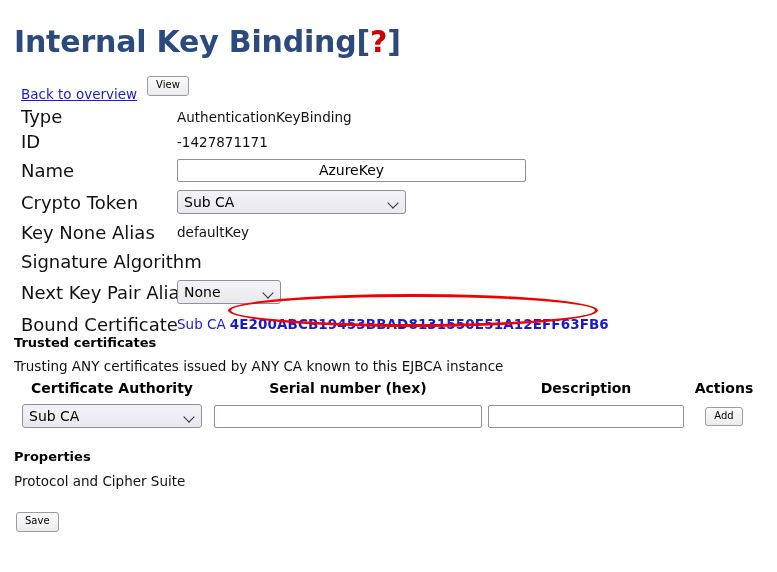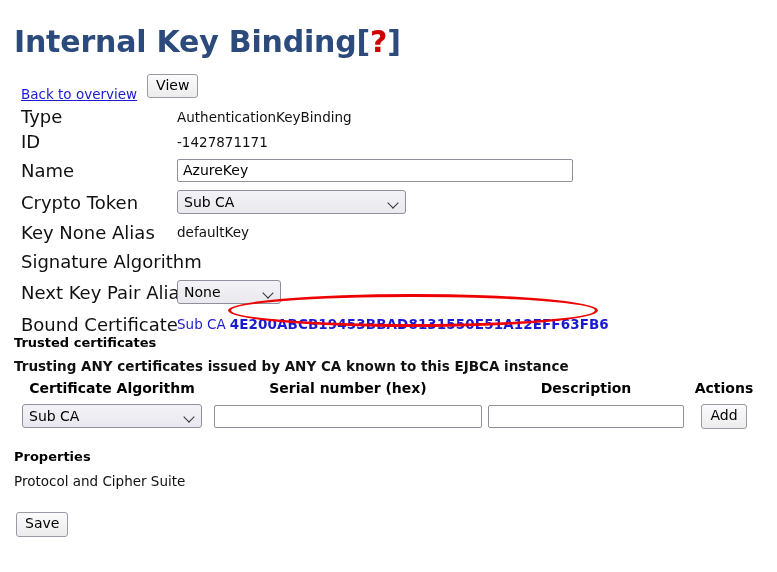--- a/index.html
+++ b/index.html
@@ -49,21 +49,21 @@
   }
   a.link {
     color: #1a1ad1;
     text-decoration: underline;
     font-size: 13.5px;
     cursor: pointer;
     margin-top: 16px;
   }
   .btn {
     font-family: "DejaVu Sans", "Liberation Sans", sans-serif;
-    font-size: 14px;
+    font-size: 10px;
     color: #000;
     background: linear-gradient(#fbfbfd, #ececed);
     border: 1px solid #9a9aa5;
     border-radius: 3px;
     padding: 2px 8px 3px 8px;
     line-height: 1.25;
     cursor: pointer;
   }
 
   
@@ -106,21 +106,21 @@
     font-family: "DejaVu Sans", "Liberation Sans", sans-serif;
     font-size: 14px;
     color: #000;
     background: #fff;
     border: 1px solid #8f8f9d;
     border-radius: 2px;
     padding: 3px 5px;
     height: 23px;
     outline: none;
   }
-  #name-field { width: 396px; }
+  #name-field { width: 349px; text-align: center; }
 
   select.sel {
     font-family: "DejaVu Sans", "Liberation Sans", sans-serif;
     font-size: 14px;
     color: #000;
     background: linear-gradient(#f3f3f7, #e8e8ee);
     border: 1px solid #8f8f9d;
     border-radius: 3px;
     padding: 2px 22px 2px 6px;
     height: 24px;
@@ -176,21 +176,20 @@
   #trusted-heading { left: 14px; top: 335px; }
   #properties-heading { left: 14px; top: 449px; }
 
   .subtext {
     position: absolute;
     left: 14px;
     top: 358px;
     font-size: 13.5px;
     color: #111;
     white-space: nowrap;
-    font-weight: bold;
   }
 
   
   .tc-table {
     position: absolute;
     left: 14px;
     top: 380px;
     width: 748px;
     border-collapse: collapse;
   }
@@ -306,21 +305,21 @@
   </div>
 
   <div class="annot-ellipse"></div>
 
   <h2 class="section-h" id="trusted-heading">Trusted certificates</h2>
   <div class="subtext">Trusting ANY certificates issued by ANY CA known to this EJBCA instance</div>
 
   <table class="tc-table">
     <thead>
       <tr>
-        <th class="th-ca">Certificate Algorithm</th>
+        <th class="th-ca">Certificate Authority</th>
         <th class="th-sn">Serial number (hex)</th>
         <th class="th-desc">Description</th>
         <th class="th-act">Actions</th>
       </tr>
     </thead>
     <tbody>
       <tr>
         <td>
           <span class="selwrap">
             <select class="sel" id="ca-select">

